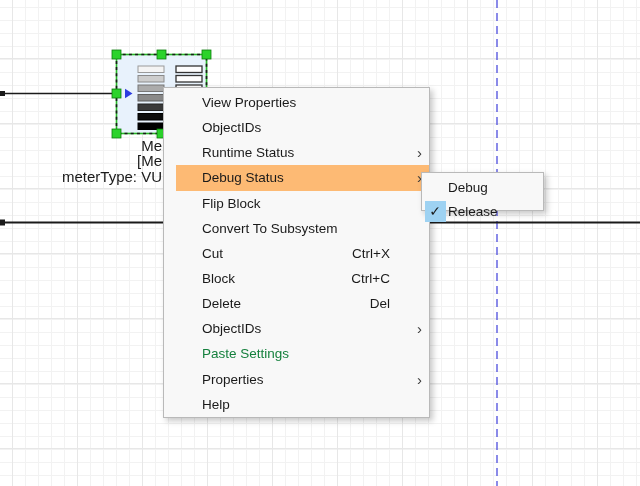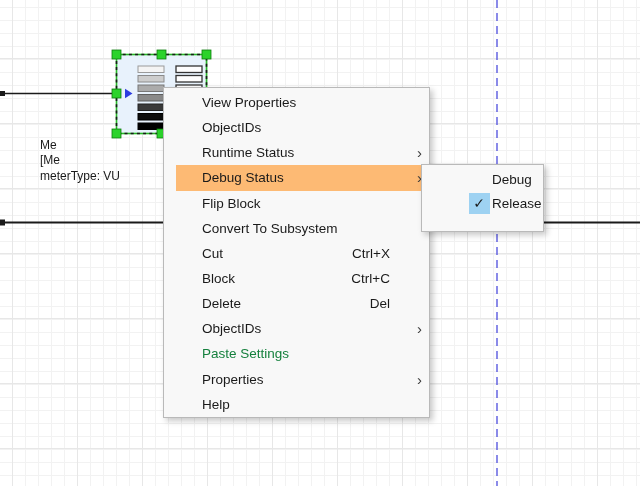--- a/index.html
+++ b/index.html
@@ -9,30 +9,30 @@
     background-color:#ffffff;
     background-image:
       repeating-linear-gradient(to right, transparent 0 12px, #e7e7e7 12px 13px, transparent 13px 65px),
       repeating-linear-gradient(to bottom, transparent 0 58px, #e7e7e7 58px 59px, transparent 59px 65px),
       repeating-linear-gradient(to right, transparent 0 12px, #f2f2f2 12px 13px),
       repeating-linear-gradient(to bottom, transparent 0 7px, #f2f2f2 7px 8px, transparent 8px 13px);
   }
   .stage > svg{position:absolute;left:0;top:0;}
   .block-label{
     position:absolute;left:40px;top:138px;width:122px;
-    font-size:12px;line-height:15.4px;color:#1a1a1a;
+    text-align:right;font-size:15px;line-height:15.4px;color:#1a1a1a;
   }
   .block-label span{display:block;white-space:nowrap;}
   .menu{
     position:absolute;background:#f8f8f8;border:1px solid #b9b9b9;
     box-shadow:3px 3px 6px rgba(0,0,0,0.22);
     padding:2px 0;box-sizing:border-box;color:#1a1a1a;font-size:13.5px;
   }
   .main-menu{left:163px;top:87px;width:267px;height:331px;padding-left:12px;}
-  .sub-menu{left:421px;top:164px;width:123px;height:68px;padding-left:44px;}
+  .sub-menu{left:421px;top:172px;width:123px;height:39px;}
   .mrow{display:flex;align-items:center;height:25.15px;}
   .sub-menu .mrow{height:24px;}
   .mrow.hl{background:#fdba74;}
   .mrow.disabled{color:#15803d;}
   .gutter{flex:0 0 26px;height:100%;display:flex;align-items:center;justify-content:center;}
   .lbl{white-space:nowrap;}
   .sc{margin-left:auto;white-space:nowrap;padding-right:14px;}
   .chev{flex:0 0 18px;text-align:right;padding-right:7px;font-size:15px;color:#3a3a3a;}
   .checkbox{
     width:21px;height:21px;display:flex;align-items:center;justify-content:center;

